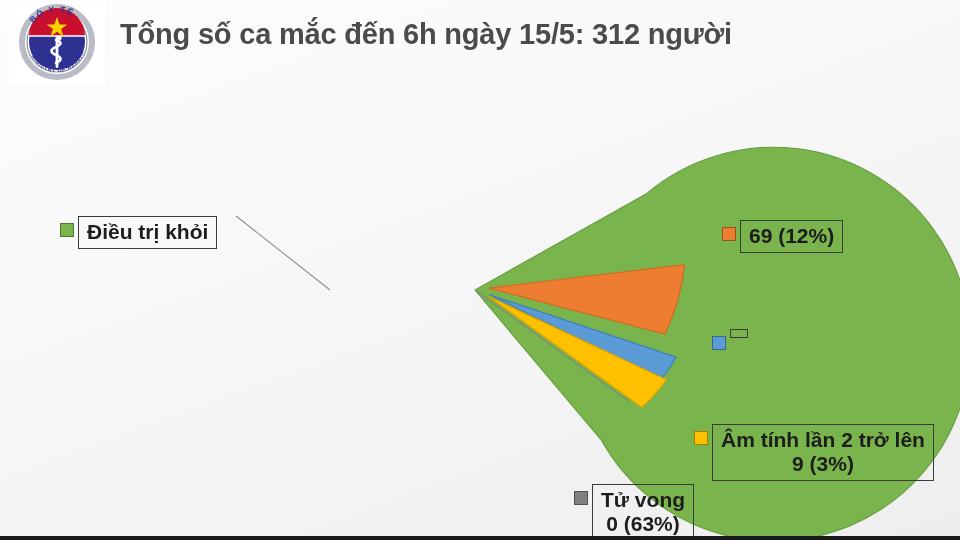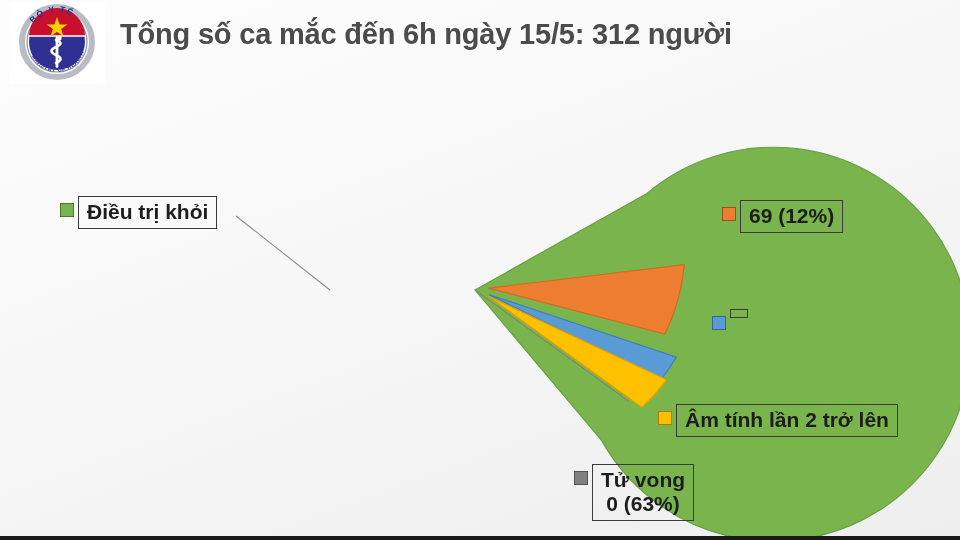--- a/index.html
+++ b/index.html
@@ -52,20 +52,21 @@
     top: 0;
     width: 960px;
     height: 540px;
   }
 
   
   .callout {
     position: absolute;
     display: flex;
     align-items: flex-start;
+    margin-top: 20px;
   }
   .swatch {
     width: 14px;
     height: 14px;
     flex: 0 0 auto;
     margin-top: 7px;
     margin-right: 4px;
     border: 1px solid rgba(0,0,0,0.35);
     box-sizing: border-box;
   }
@@ -79,21 +80,21 @@
     font-weight: bold;
     color: #1d1d1d;
     white-space: nowrap;
     box-sizing: border-box;
   }
   .callout-box .l2 { display: block; }
 
   #callout-recovered { left: 60px; top: 196px; }
   #callout-positive  { left: 722px; top: 200px; }
   #callout-neg1      { left: 712px; top: 309px; }
-  #callout-neg2      { left: 658px; top: 404px; justify-content: center; }
+  #callout-neg2      { left: 694px; top: 404px; justify-content: center; }
   #callout-death     { left: 574px; top: 464px; }
 </style>
 </head>
 <body>
 
 <div id="slide">
 
   <div id="logo">
     <svg width="96" height="82" viewBox="0 0 96 82">
       <rect x="0" y="0" width="96" height="82" fill="#ffffff"></rect>
@@ -189,20 +190,21 @@
   <div class="callout" id="callout-neg1">
     <span class="swatch" style="background:#5B9BD5"></span>
     <div class="callout-box">
     </div>
   </div>
 
   <div class="callout" id="callout-neg2">
     <span class="swatch" style="background:#FFC000"></span>
     <div class="callout-box">
       <span>Âm tính lần 2 trở lên</span>
+      <span class="l2">9 (3%)</span>
     </div>
   </div>
 
   <div class="callout" id="callout-death">
     <span class="swatch" style="background:#808080"></span>
     <div class="callout-box">
       <span>Tử vong</span>
       <span class="l2">0 (63%)</span>
     </div>
   </div>

